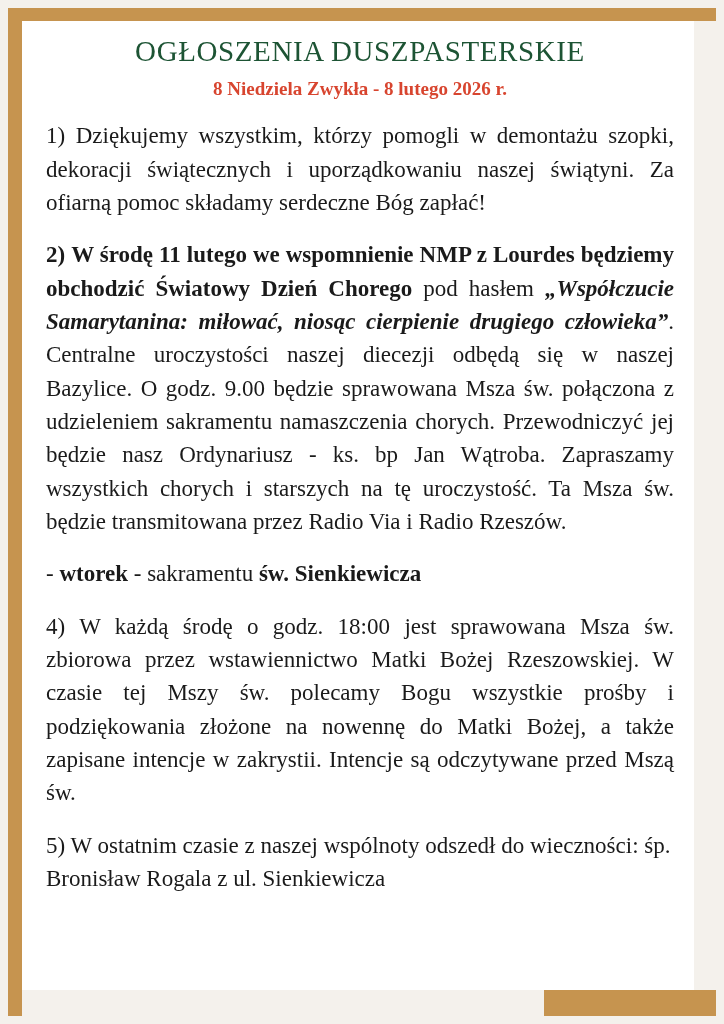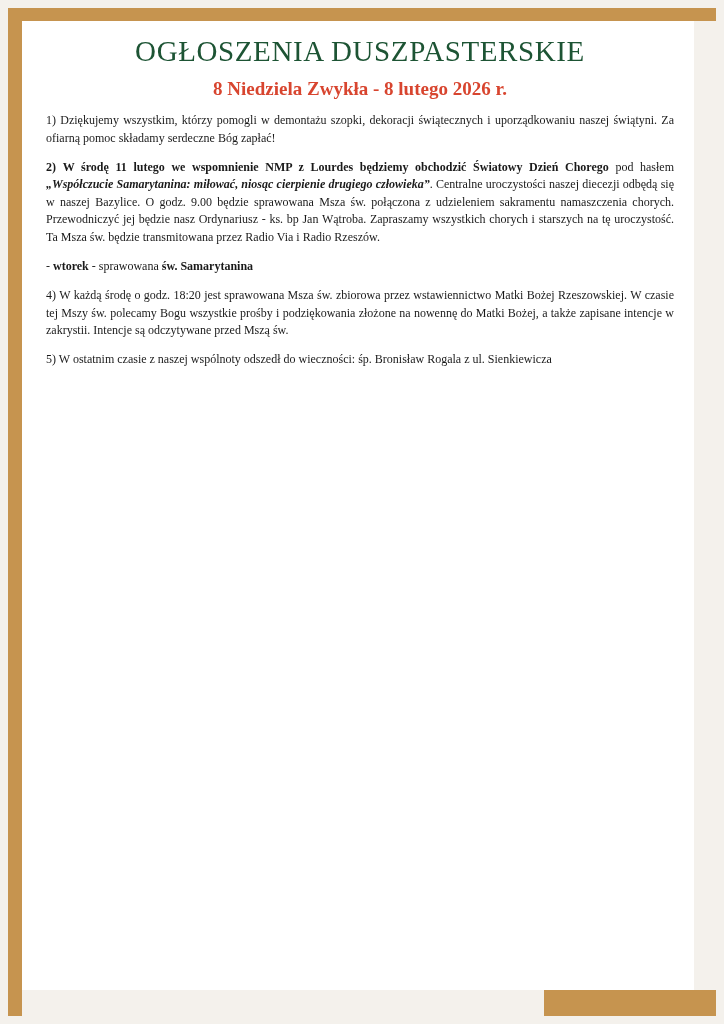--- a/index.html
+++ b/index.html
@@ -73,22 +73,22 @@
     margin: 10px 0 0 0;
     padding: 0;
     text-align: center;
     font-family: "Liberation Serif", serif;
     font-size: 19px;
     font-weight: bold;
     color: #d8452f;
     line-height: 1.15;
   }
   .para {
-    margin: 12px 0 0 0;
-    font-size: 12px;
+    margin: 19px 0 0 0;
+    font-size: 23px;
     line-height: 1.45;
     color: #1a1a1a;
     text-align: justify;
     text-justify: inter-word;
   }
   .para.nojust {
     text-align: left;
   }
   .b { font-weight: bold; }
   .bi { font-weight: bold; font-style: italic; }
@@ -114,26 +114,26 @@
         <span>1)</span>
         <span>Dziękujemy wszystkim, którzy pomogli w demontażu szopki, dekoracji świątecznych i uporządkowaniu naszej świątyni. Za ofiarną pomoc składamy serdeczne Bóg zapłać!</span>
       </p>
 
       <p class="para">
         <span class="b">2)</span>
         <span class="b">W środę 11 lutego we wspomnienie NMP z Lourdes będziemy obchodzić Światowy Dzień Chorego</span><span> pod hasłem </span><span class="bi">„Współczucie Samarytanina: miłować, niosąc cierpienie drugiego człowieka”</span><span>. Centralne uroczystości naszej diecezji odbędą się w naszej Bazylice. O godz. 9.00 będzie sprawowana Msza św. połączona z udzieleniem sakramentu namaszczenia chorych. Przewodniczyć jej będzie nasz Ordynariusz - ks. bp Jan Wątroba. Zapraszamy wszystkich chorych i starszych na tę uroczystość. Ta Msza św. będzie transmitowana przez Radio Via i Radio Rzeszów.</span>
       </p>
 
       <p class="para nojust">
-        <span class="line"><span>- </span><span class="b">wtorek</span><span> - sprawowana </span><span class="b">św. Samarytanina</span></span>
+        <span class="line"><span>- </span><span class="b">wtorek</span><span> - sakramentu </span><span class="b">św. Sienkiewicza</span></span>
       </p>
 
       <p class="para">
         <span>4)</span>
-        <span>W każdą  środę o godz. 18:20 jest sprawowana Msza św. zbiorowa przez wstawiennictwo Matki Bożej Rzeszowskiej. W czasie tej Mszy św. polecamy Bogu wszystkie prośby i podziękowania złożone na nowennę do Matki Bożej, a także zapisane intencje w zakrystii. Intencje są odczytywane przed Mszą św.</span>
+        <span>W każdą  środę o godz. 18:00 jest sprawowana Msza św. zbiorowa przez wstawiennictwo Matki Bożej Rzeszowskiej. W czasie tej Mszy św. polecamy Bogu wszystkie prośby i podziękowania złożone na nowennę do Matki Bożej, a także zapisane intencje w zakrystii. Intencje są odczytywane przed Mszą św.</span>
       </p>
 
       <p class="para nojust">
         <span>5)</span>
         <span>W ostatnim czasie z naszej wspólnoty odszedł do wieczności: śp. Bronisław Rogala z ul. Sienkiewicza</span>
       </p>
 
     </div>
   </div>
 </div>

